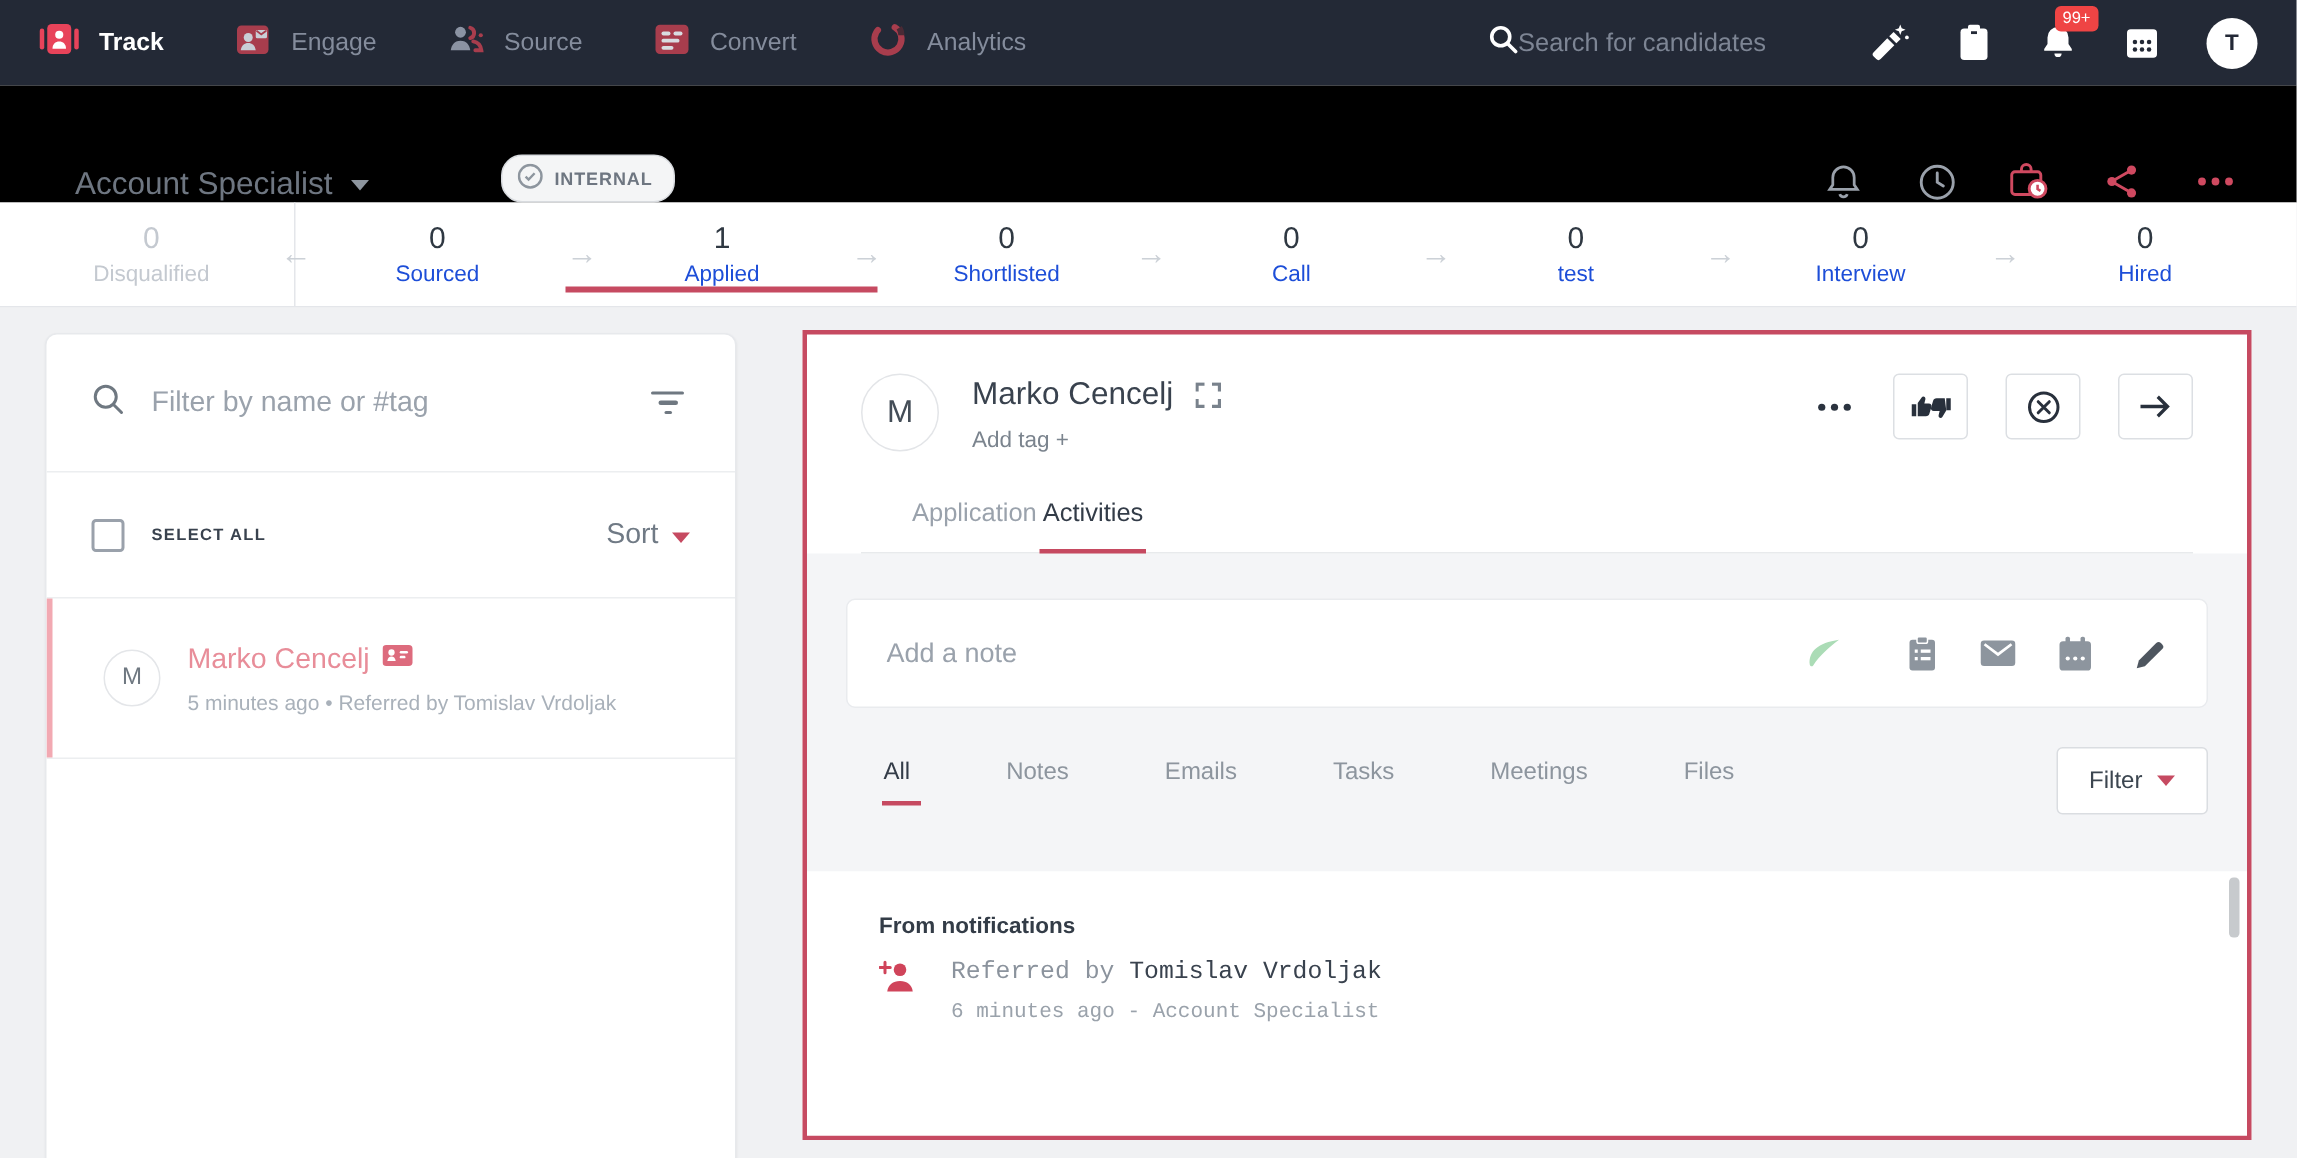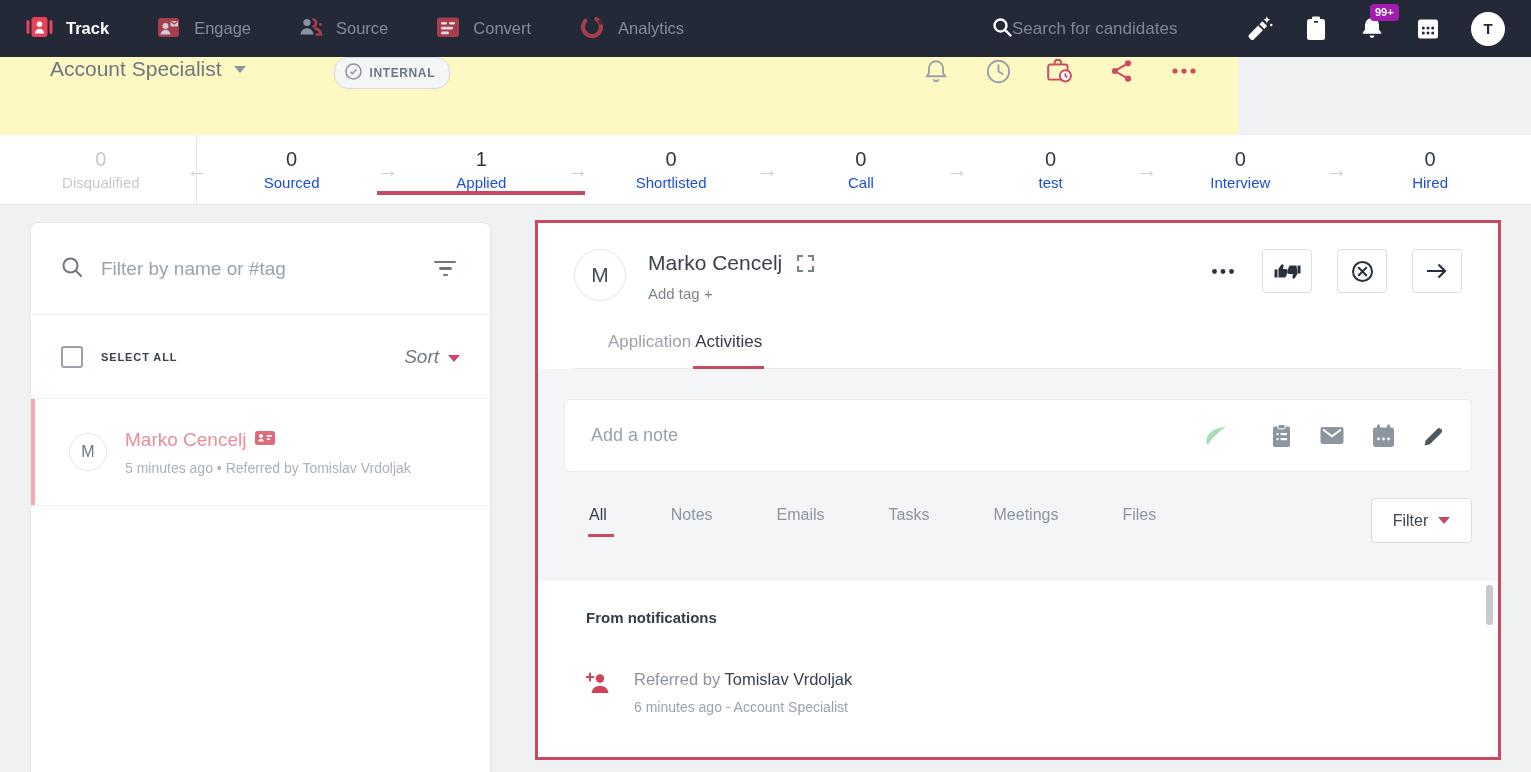--- a/index.html
+++ b/index.html
@@ -10,28 +10,28 @@
   .topnav { position:absolute; top:0; left:0; width:1531px; height:57px; background:#232936;
             display:flex; align-items:center; padding:0 26px; }
   .nav-item { display:flex; align-items:center; gap:13px; margin-right:48px; cursor:pointer; }
   .nav-item .nlabel { font-size:16.5px; color:#848c9c; }
   .nav-item.active .nlabel { color:#ffffff; font-weight:bold; }
   .nav-search { display:flex; align-items:center; gap:0; margin-left:auto; }
   .nav-search input { background:transparent; border:none; outline:none; color:#cfd4dc; font-size:17px; width:205px; }
   .nav-search input::placeholder { color:#7d8594; }
   .nav-icons { display:flex; align-items:center; gap:30px; margin-left:30px; }
   .nav-ic { position:relative; width:26px; height:26px; display:flex; align-items:center; justify-content:center; cursor:pointer; }
-  .count-badge { position:absolute; top:-12px; left:11px; background:#a21caf; color:#fff; font-size:11px;
-                 font-weight:bold; padding:2px 5px; border-radius:4px; line-height:1.2; }
+  .count-badge { position:absolute; top:-12px; left:11px; background:#ef4444; color:#fff; font-size:11px;
+                 font-weight:normal; padding:2px 5px; border-radius:4px; line-height:1.2; }
   .nav-avatar { width:34px; height:34px; border-radius:50%; background:#fff; color:#232936; display:flex;
                 align-items:center; justify-content:center; font-weight:bold; font-size:15px; cursor:pointer; }
 
   
-  .pheader { position:absolute; top:57px; left:0; width:1238px; height:78px; background:#fef9c3;
-             display:flex; align-items:flex-start; padding:0 40px 0 50px; }
+  .pheader { position:absolute; top:57px; left:0; width:1531px; height:78px; background:#000000;
+             display:flex; align-items:flex-end; padding:0 40px 0 50px; }
   .job-title { display:flex; align-items:center; gap:12px; font-size:21px; color:#6e7681; cursor:pointer; }
   .caret-down { width:0; height:0; border:6px solid transparent; border-top:7px solid #8d959e; margin-top:6px; }
   .internal-badge { margin-left:88px; display:flex; align-items:center; gap:8px; border:1px solid #d8dbdf;
                     background:#f4f5f6; border-radius:14px; padding:5px 14px 5px 10px; font-size:12px;
                     font-weight:bold; color:#6e7681; letter-spacing:0.6px; }
   .header-icons { margin-left:auto; display:flex; align-items:center; gap:34px; }
   .hic { width:28px; height:28px; display:flex; align-items:center; justify-content:center; cursor:pointer; }
 
   
   .pipeline { position:absolute; top:135px; left:0; width:1531px; height:70px; background:#fff;
@@ -51,21 +51,21 @@
   .list-card { position:absolute; left:30px; top:222px; width:461px; height:566px; background:#fff;
                border:1px solid #e7e9ec; border-radius:8px; box-shadow:0 1px 2px rgba(0,0,0,.05); overflow:hidden; }
   .list-search { height:92px; display:flex; align-items:center; gap:18px; padding:0 30px; border-bottom:1px solid #eceef0; }
   .list-search input { flex:1; border:none; outline:none; font-size:19px; color:#3c4550; min-width:0; }
   .list-search input::placeholder { color:#9aa2ac; }
   .funnel { display:flex; flex-direction:column; align-items:center; gap:4px; cursor:pointer; padding:4px; }
   .funnel i { display:block; background:#6f7881; height:2.5px; border-radius:2px; }
   .list-toolbar { height:84px; display:flex; align-items:center; padding:0 30px; border-bottom:1px solid #eceef0; }
   .checkbox { width:22px; height:22px; border:2px solid #9aa1ab; border-radius:3px; background:#fff; cursor:pointer; }
   .select-all { margin-left:18px; font-size:11px; font-weight:bold; color:#39424e; letter-spacing:0.9px; }
-  .sort { margin-left:auto; display:flex; align-items:flex-end; gap:9px; font-size:19px; color:#707a85; cursor:pointer;font-style:italic; }
+  .sort { margin-left:auto; display:flex; align-items:flex-end; gap:9px; font-size:19px; color:#707a85; cursor:pointer; }
   .caret-red { width:0; height:0; border:6px solid transparent; border-top:7px solid #c64a61; margin-top:6px; }
   .candidate { position:relative; height:107px; border-bottom:1px solid #eceef0; display:flex; align-items:center;
                padding:0 24px 0 38px; cursor:pointer; }
   .stripe { position:absolute; left:0; top:0; width:4px; height:100%; background:#f2a9b2; }
   .cand-avatar { flex:0 0 38px; width:38px; height:38px; border-radius:50%; border:1px solid #e4e6e9; color:#6f7881;
                  display:flex; align-items:center; justify-content:center; font-size:16px; background:#fff; }
   .cand-info { margin-left:18px; }
   .cand-name { font-size:19px; color:#e88d99; display:flex; align-items:center; gap:9px; }
   .cand-meta { font-size:14px; color:#a9b1ba; margin-top:9px;text-align:center; }
 
@@ -101,21 +101,21 @@
   .filter-row { margin-top:26px; display:flex; align-items:flex-start; }
   .ftab { margin-right:38px; font-size:16px; color:#8d959e; padding:8px 1px 13px; position:relative; cursor:pointer;margin-left:24px; }
   .ftab.active { color:#333c48; }
   .ftab.active::after { content:""; position:absolute; left:0; bottom:0; width:26px; height:3px; background:#c64a61; }
   .filter-btn { margin-left:auto; width:101px; height:45px; background:#fff; border:1px solid #dadde1; border-radius:4px;
                 display:flex; align-items:center; justify-content:center; gap:10px; font-size:16px; color:#3c4650;
                 cursor:pointer; }
 
   .notifications { position:relative; flex:1; background:#fff; padding:28px 48px 0; }
   .notif-heading { font-size:15px; font-weight:bold; color:#333c47; }
-  .notif-item { display:flex; margin-top:44px; }
+  .notif-item { display:flex; margin-top:12px;font-family:Liberation Mono, monospace; }
   .notif-ic { flex:0 0 26px; display:flex; padding-top:2px; }
   .notif-body { margin-left:22px; }
   .notif-line { font-size:16.5px; color:#8b939d; }
   .notif-line .actor { color:#39424e; }
   .notif-meta { font-size:14px; color:#9aa2ab; margin-top:10px; }
   .scroll-thumb { position:absolute; right:5px; top:4px; width:7px; height:40px; background:#c7cacd; border-radius:3px; }
 </style>
 </head>
 <body>
 

